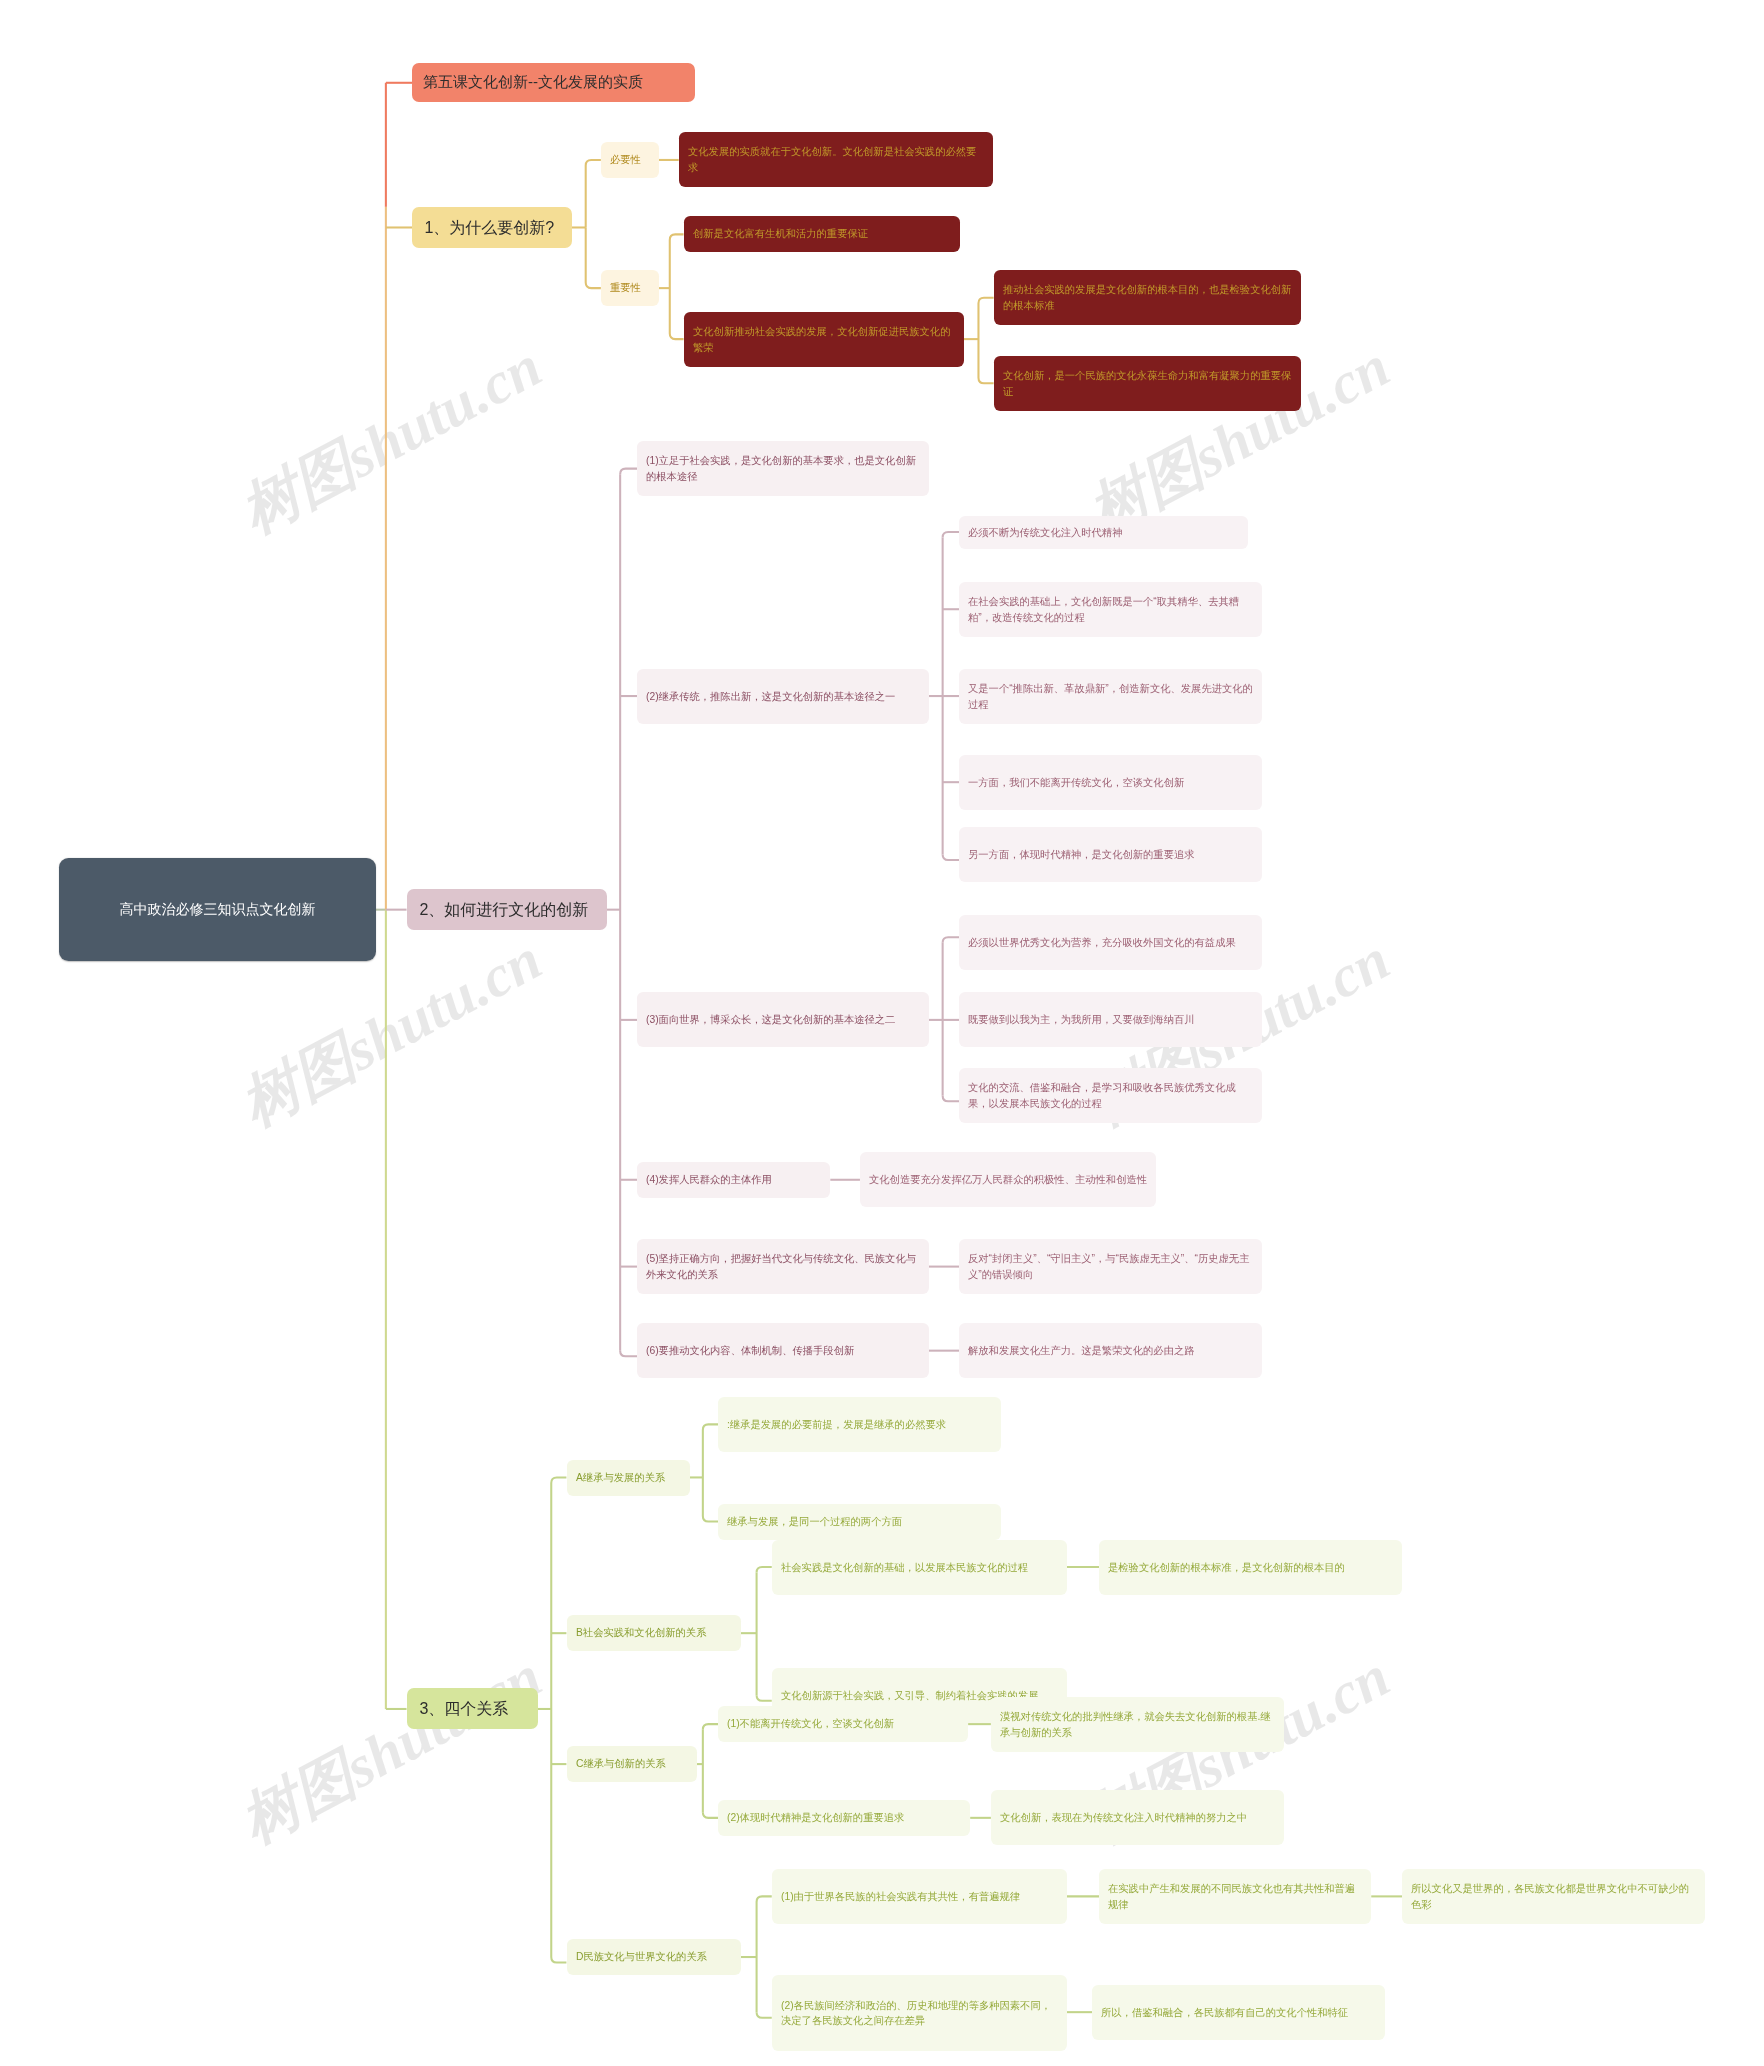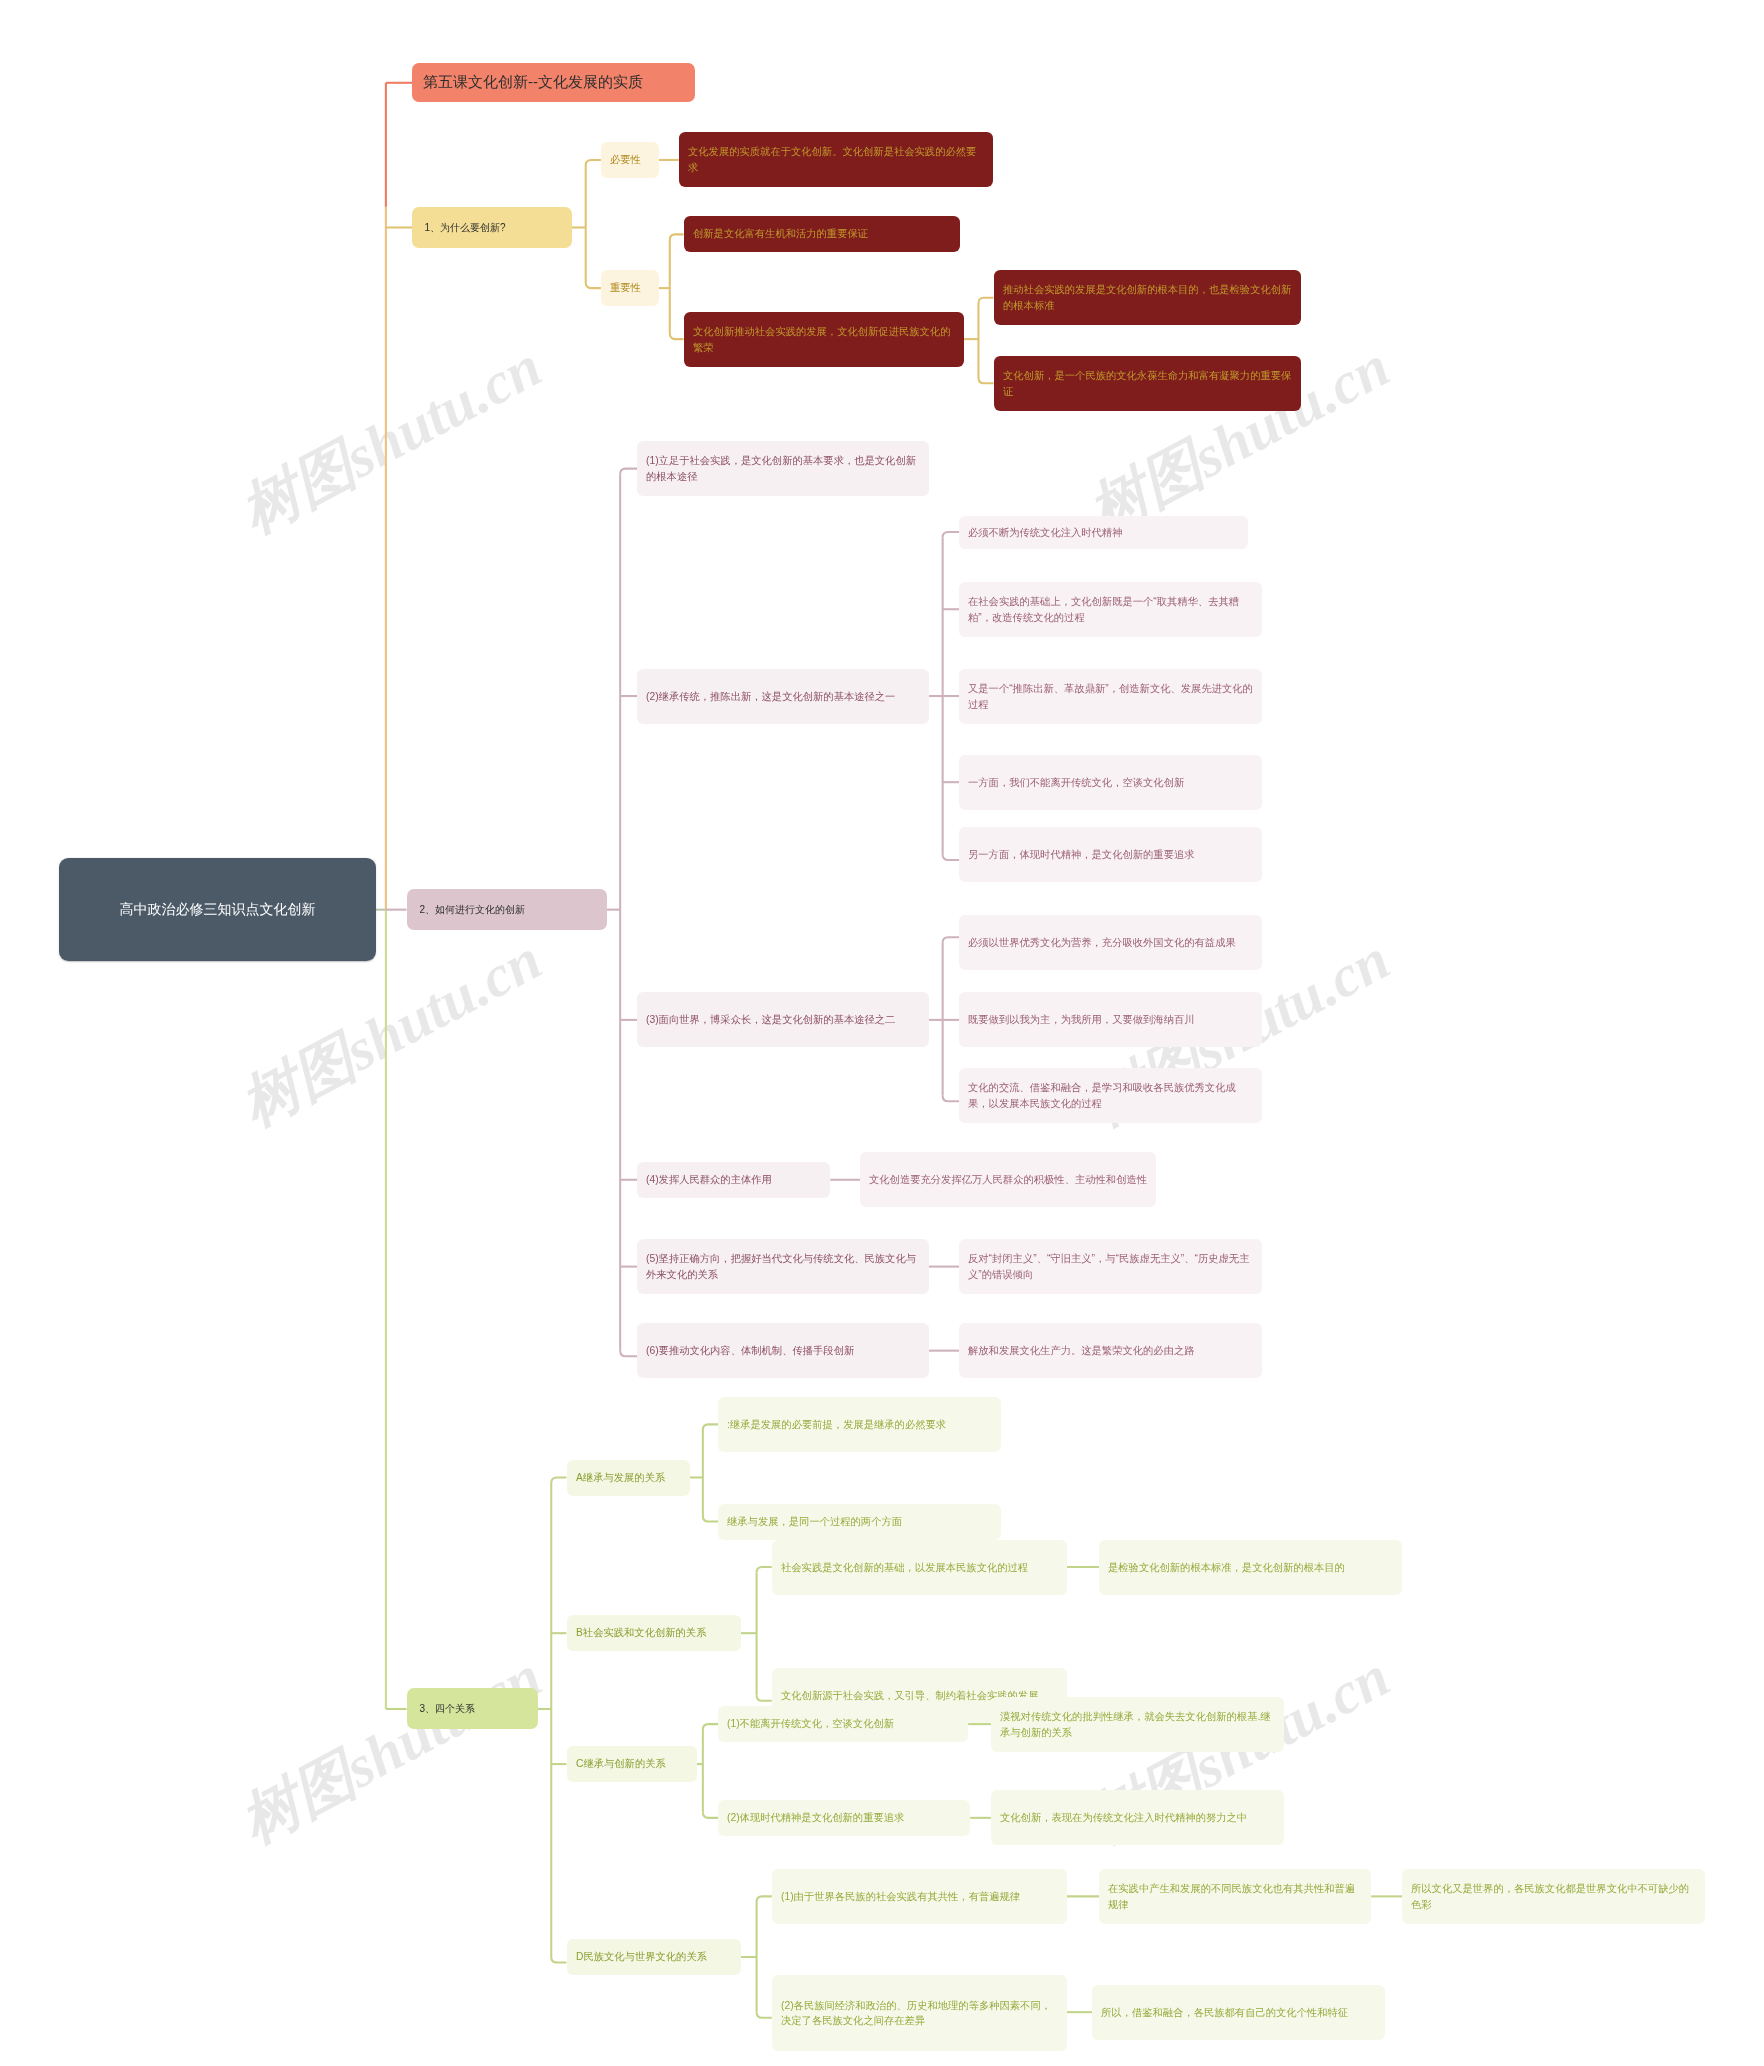--- a/index.html
+++ b/index.html
@@ -19,21 +19,21 @@
   .node{position:absolute;box-sizing:border-box;border-radius:6.9px;
         display:flex;align-items:center;line-height:1.5;}
   .node span{display:block;}
 
   .root{background:#4c5a68;color:#ffffff;border-radius:9.6px;
         font-size:14px;line-height:1.45;padding:12.4px 15px;text-align:left;
         box-shadow:0 0.7px 1.4px rgba(0,0,0,.25);}
 
   .title-node{background:#f2836a;color:#2e2e2e;font-size:15px;padding:6.9px 11px;border-radius:6.9px;}
 
-  .lvl1{font-size:10px;padding:7.6px 12.4px;border-radius:6.9px;}
+  .lvl1{font-size:16px;padding:7.6px 12.4px;border-radius:6.9px;}
   .b1-lvl1{background:#f4dd95;color:#2d2d2d;}
   .b2-lvl1{background:#ddc5cd;color:#2d2d2d;}
   .b3-lvl1{background:#d6e59c;color:#2d2d2d;align-items:center;}
 
   .lvl2,.lvl3,.lvl4{font-size:10.3px;padding:6.9px 9px;border-radius:6.2px;}
 
   
   .g-a{background:#fdf4e0;color:#b08a1e;}
   .g-b{background:#7f1d1d;color:#c19a2a;}
   

